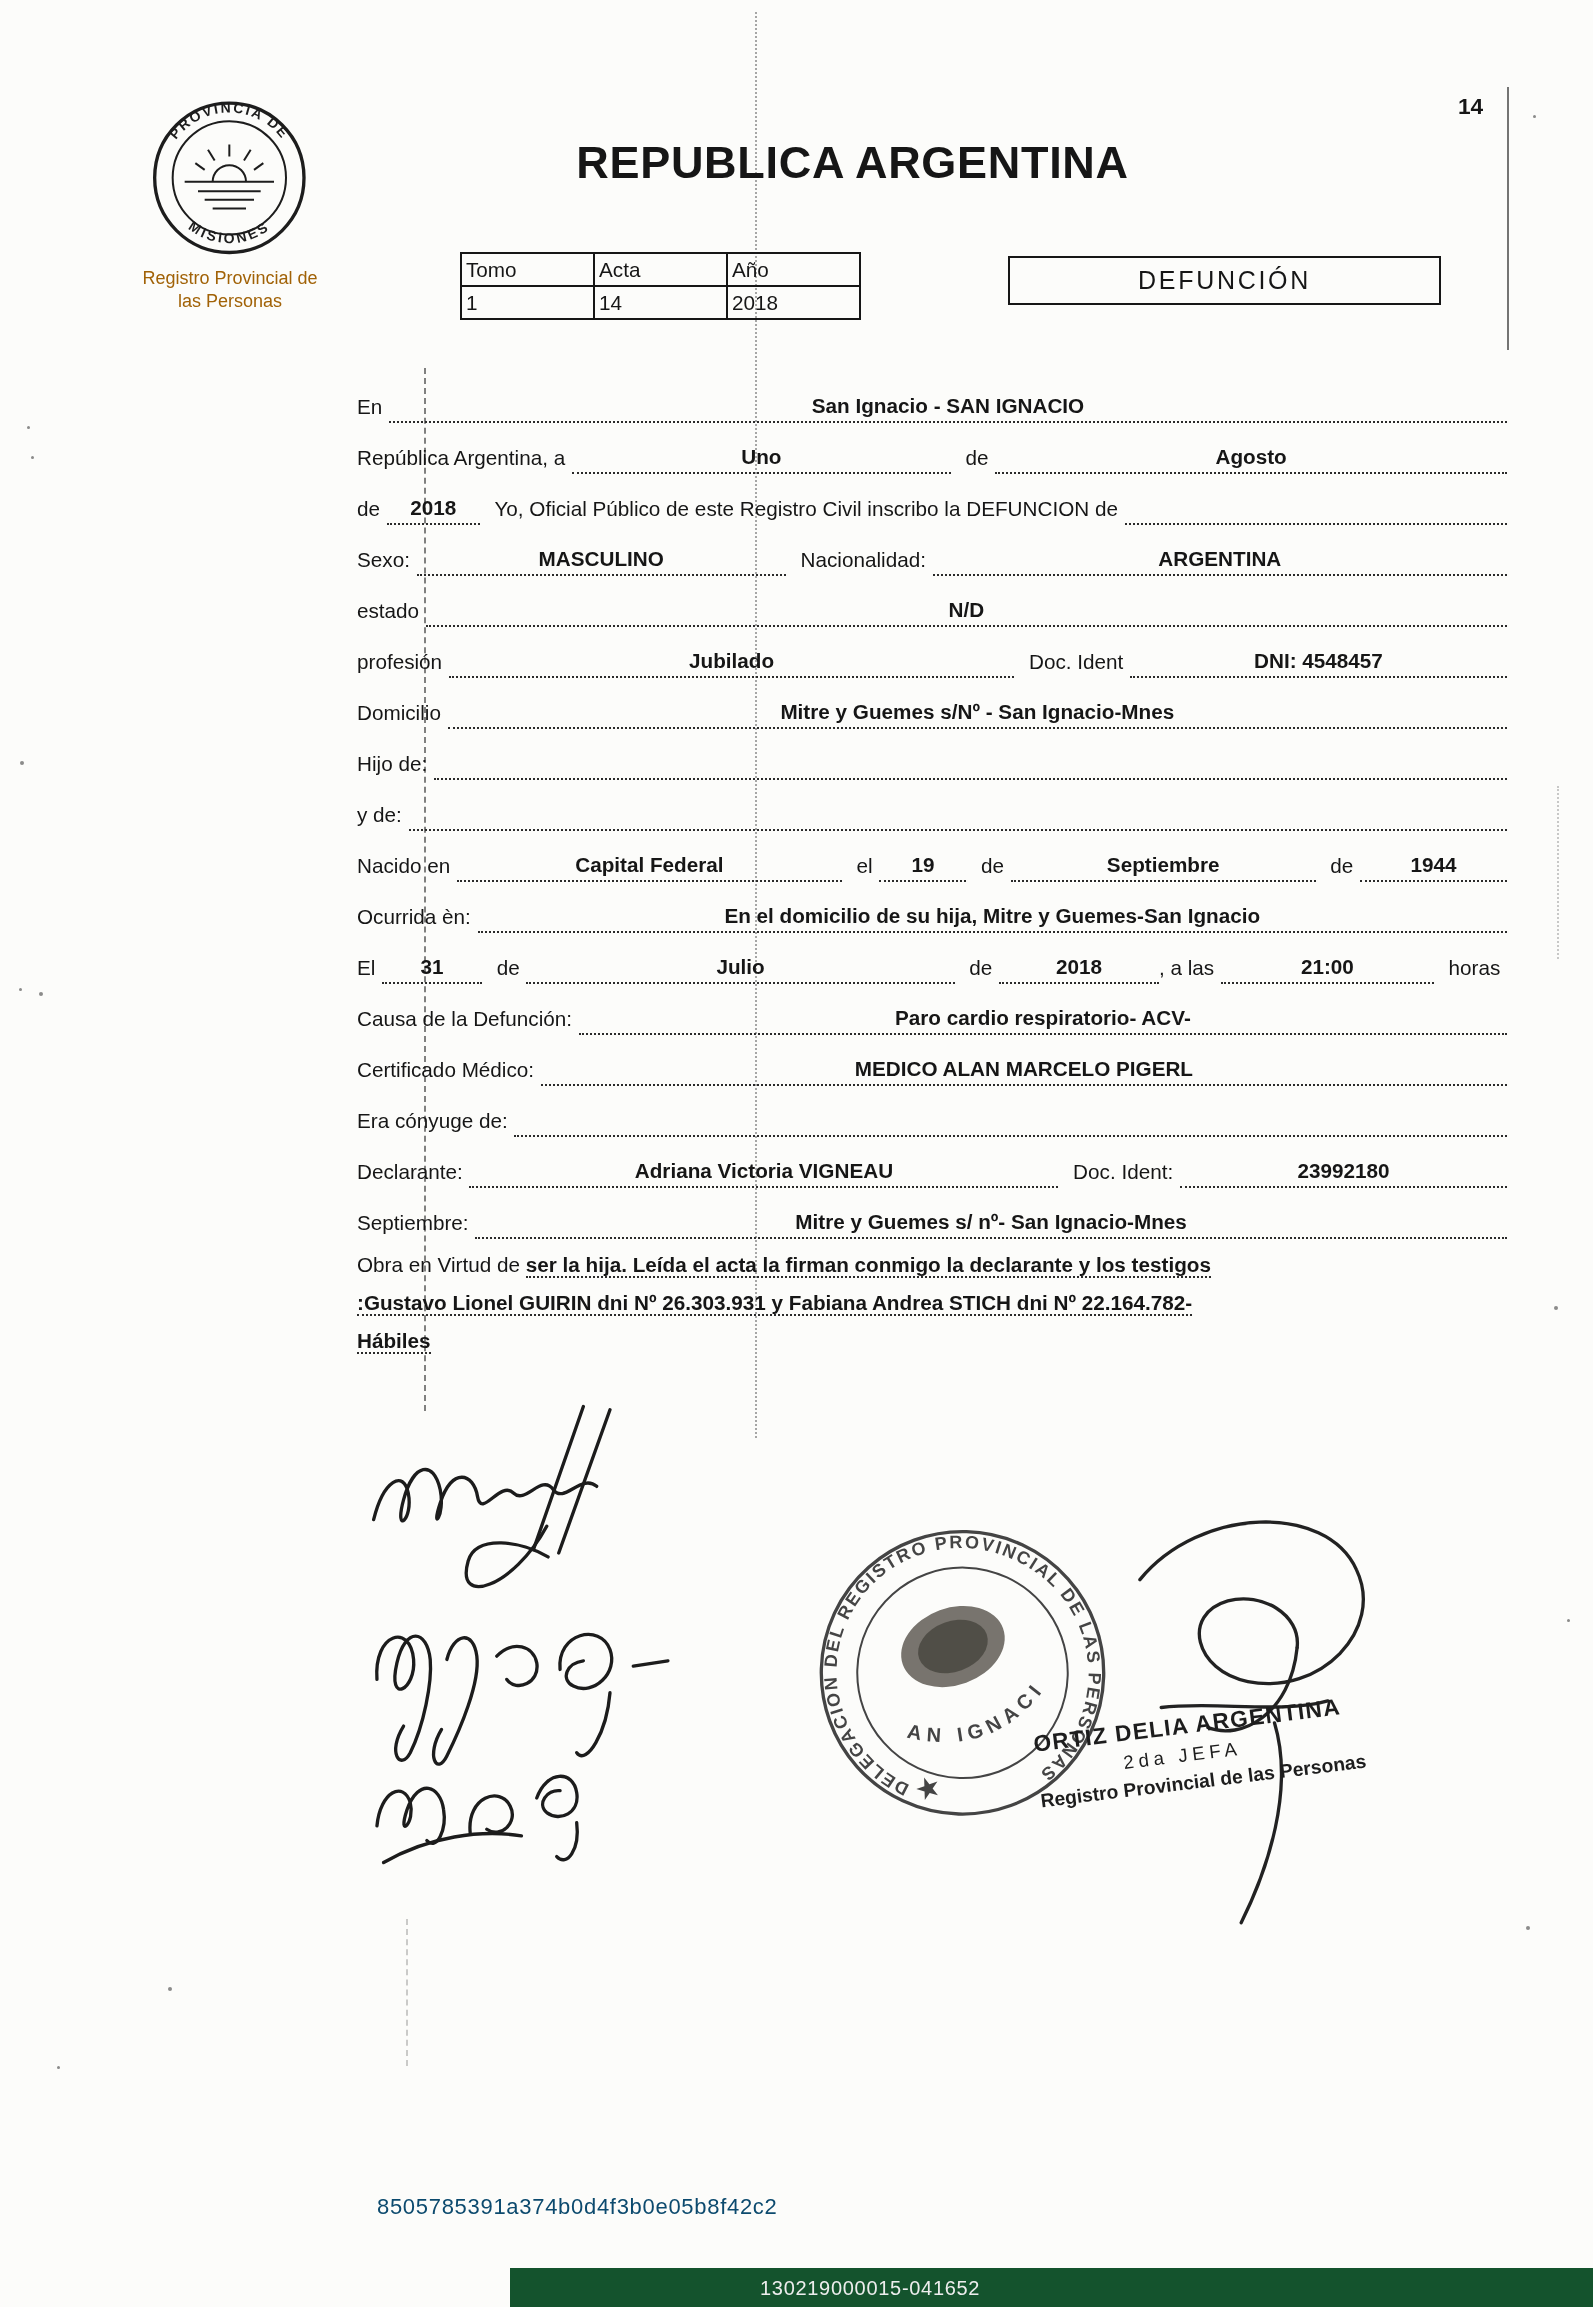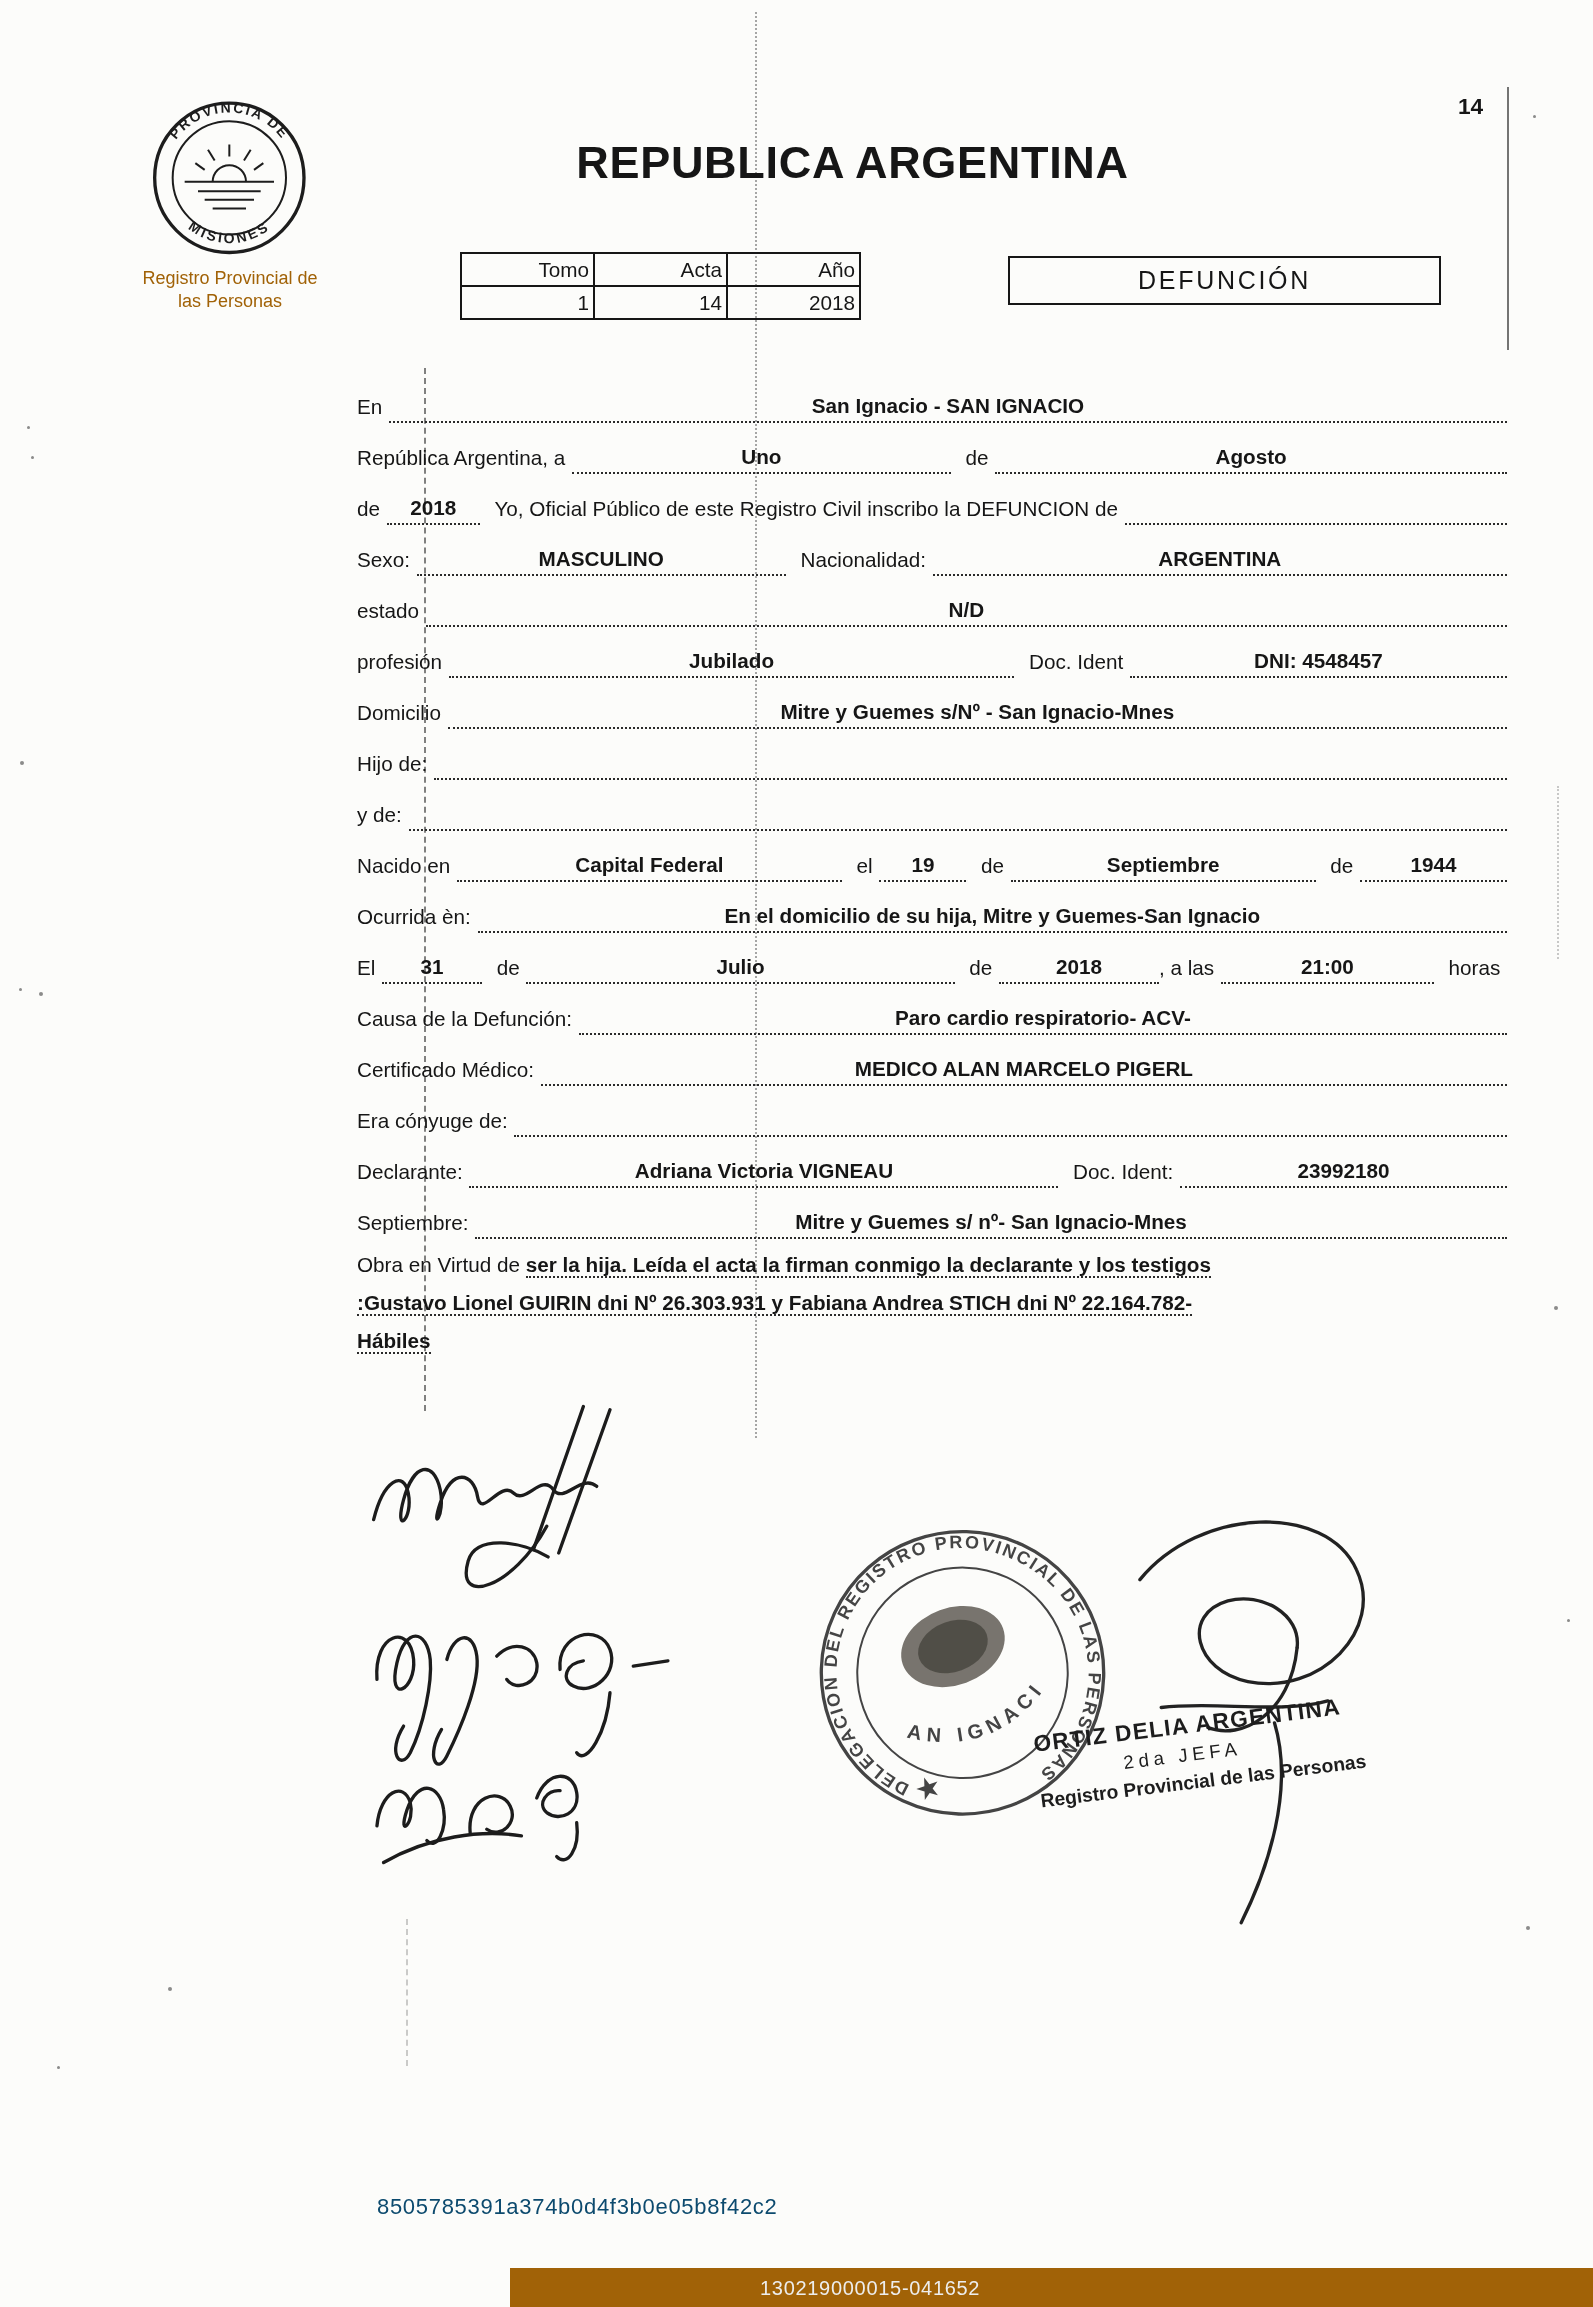--- a/index.html
+++ b/index.html
@@ -13,21 +13,21 @@
   .abs { position:absolute; }
 
   
   .page-number { font-size:22.7px; font-weight:bold; }
   .doc-title { width:733px; text-align:center; font-size:45px; font-weight:bold; letter-spacing:0.7px; }
   .seal-caption { width:240px; text-align:center; font-size:18px; line-height:1.25; color:#a16207; }
 
   table.record-table { border-collapse:collapse; }
   table.record-table td {
     border:2px solid #161616; width:133px; height:33px;
-    text-align:right; font-size:20.7px; padding:0 4px;
+    text-align:left; font-size:20.7px; padding:0 4px;
   }
   .doc-type-box {
     width:433px; height:49px; border:2px solid #161616;
     display:flex; align-items:center; justify-content:center;
     font-size:25px; letter-spacing:2.7px;
   }
 
   
   .form { position:absolute; left:357px; top:372px; width:1150px; }
   .row { display:flex; align-items:flex-end; height:51px; font-size:20.7px; white-space:nowrap; }
@@ -48,21 +48,21 @@
   .speck { position:absolute; background:rgba(25,25,25,.5); border-radius:50%; }
 
   
   .officer { transform:rotate(-7deg); transform-origin:left top; color:#1d1d1d; }
   .officer-name { font-size:22.7px; font-weight:bold; letter-spacing:1.3px; }
   .officer-title { font-size:18.7px; letter-spacing:4.7px; margin:5.3px 0 0 87px; }
   .officer-org { font-size:19.3px; font-weight:bold; margin-top:5.3px; }
 
   
   .hash-code { font-size:22px; color:#0c4a6e; letter-spacing:0.7px; }
-  .footer-bar { background:#a16207; }
+  .footer-bar { background:#14532d; }
   .footer-code {
     position:absolute; left:250px; top:50%; transform:translateY(-50%);
     color:#ededed; font-size:20px; letter-spacing:0.7px;
   }
 </style>
 </head>
 <body>
 
 <div class="page">
 

